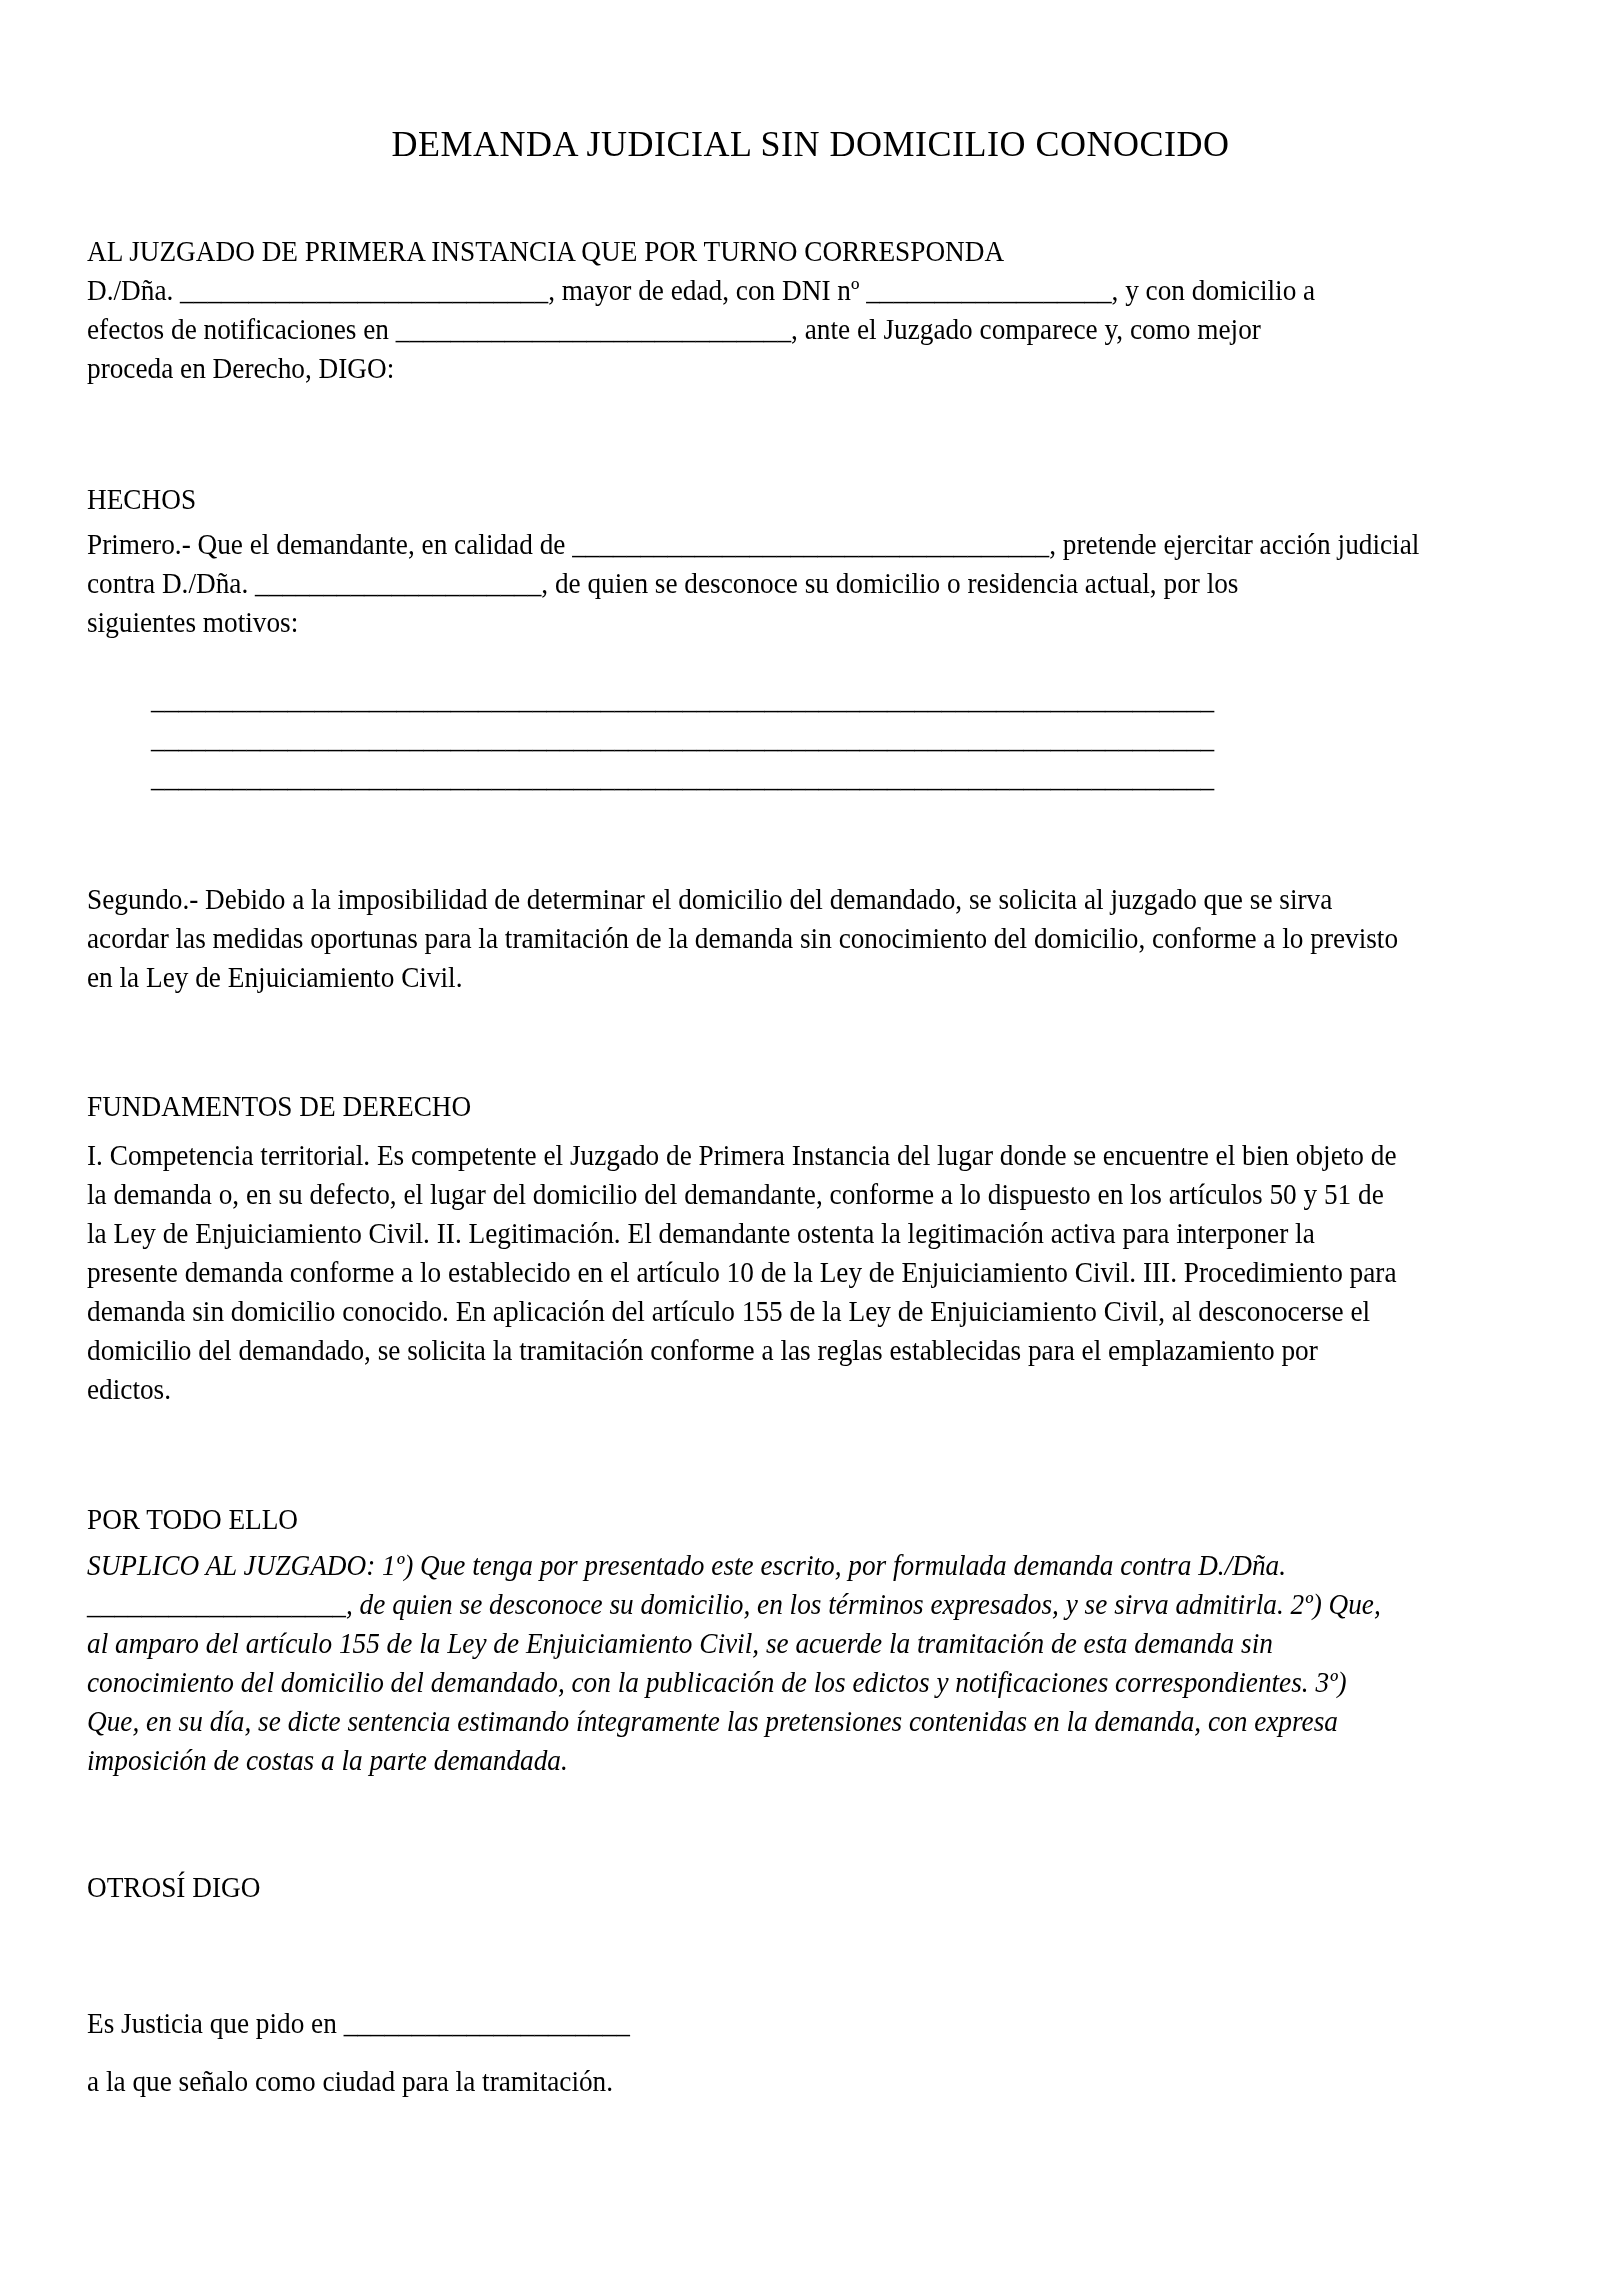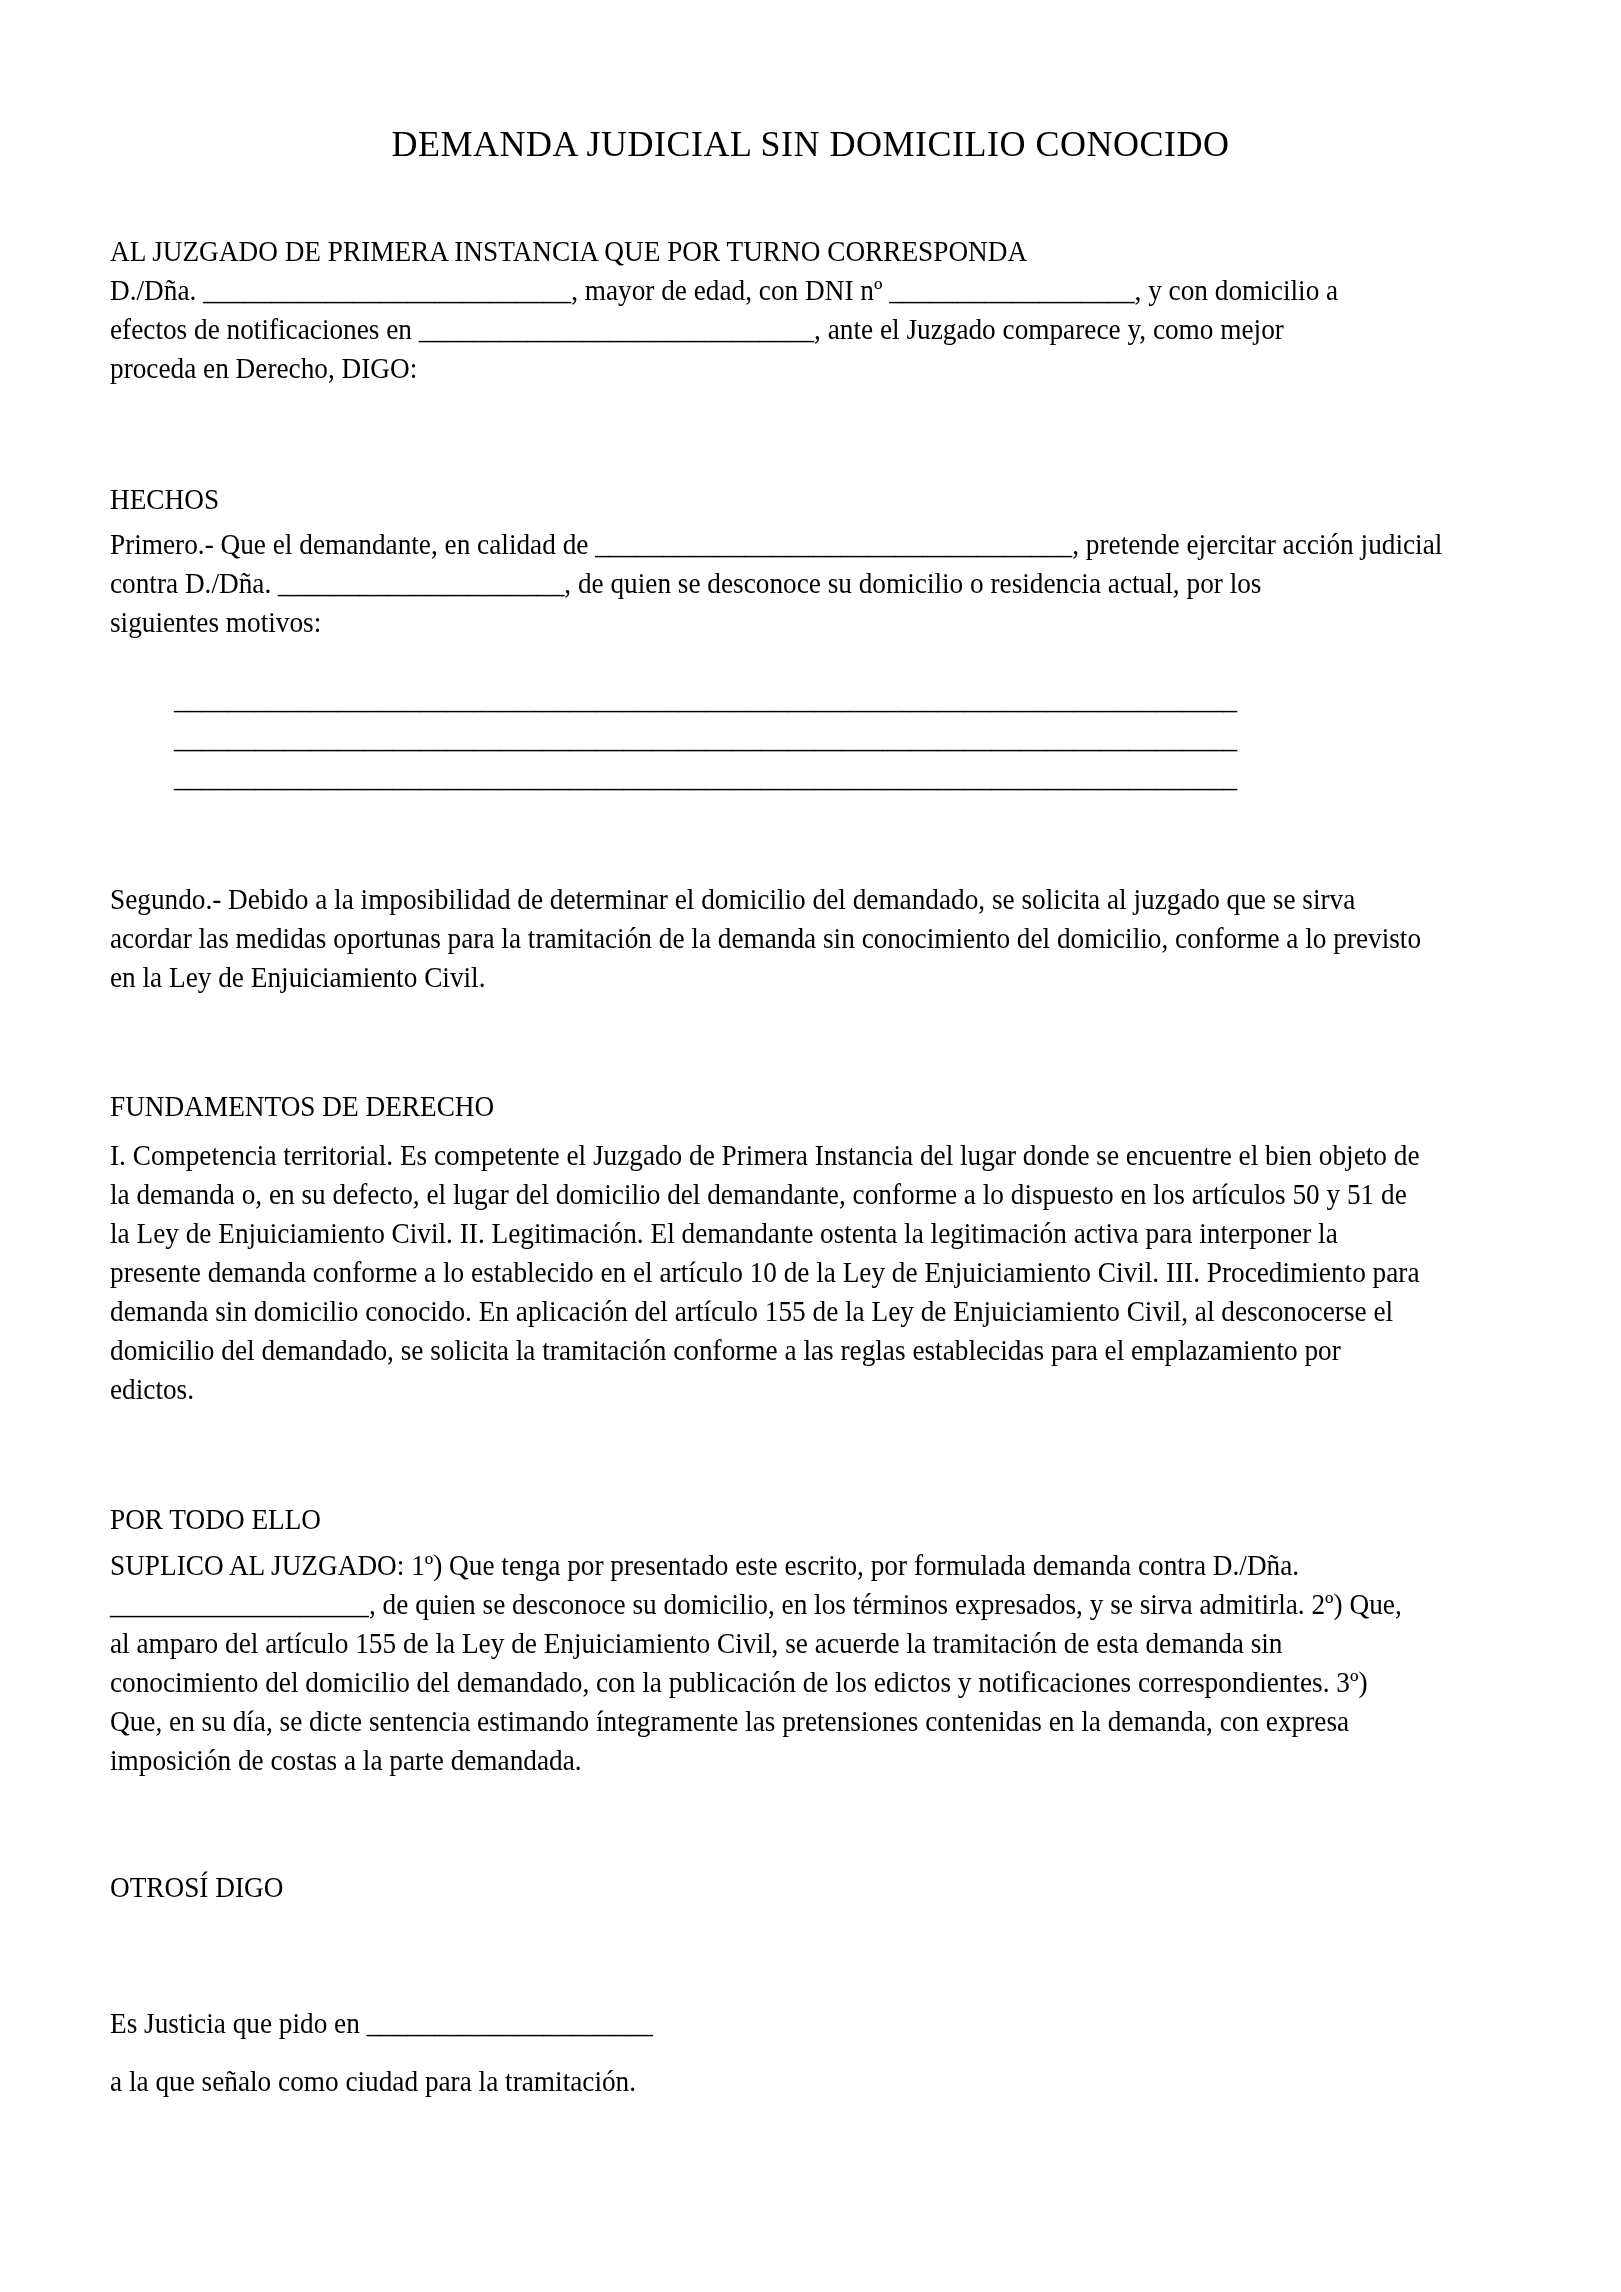--- a/index.html
+++ b/index.html
@@ -10,21 +10,21 @@
   }
   .page {
     position: relative;
     width: 1621px;
     height: 2293px;
     margin: 0;
     background: #ffffff;
     color: #000000;
     font-family: "Liberation Serif", "DejaVu Serif", serif;
     box-sizing: border-box;
-    padding: 0 110px;
+    padding: 0 87px;
     overflow: hidden;
   }
   .doc-title {
     margin-top: 121px;
     font-size: 36px;
     line-height: 47px;
     text-align: center;
     white-space: pre;
     letter-spacing: 0.5px;
   }
@@ -39,21 +39,21 @@
 
   .court-heading   { margin-top: 64px; }
   .intro-para      { }
   .hechos-heading  { margin-top: 92px; }
   .primero-para    { margin-top: 5.9px; }
   .ruled-block     { margin-top: 38px; margin-left: 64px; }
   .segundo-para    { margin-top: 83px; }
   .fund-heading    { margin-top: 90px; }
   .fund-para       { margin-top: 9.8px; }
   .portodo-heading { margin-top: 91px; }
-  .suplico-para    { margin-top: 6.9px; }
+  .suplico-para    { margin-top: 6.9px; font-style: italic; }
   .otrosi-heading  { margin-top: 88px; }
   .otrosi-para     { margin-top: 3.9px; }
   .justicia-line   { margin-top: 97px; }
   .closing-line    { margin-top: 19.6px; }
 </style>
 </head>
 <body>
 
 <div class="page">
 

